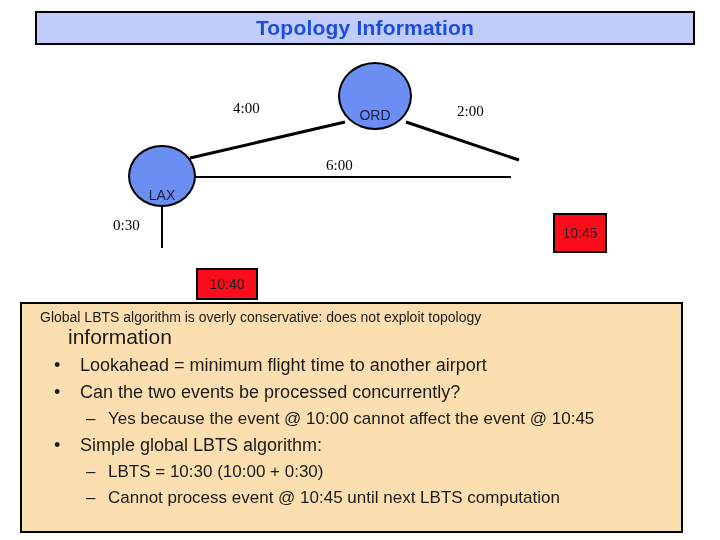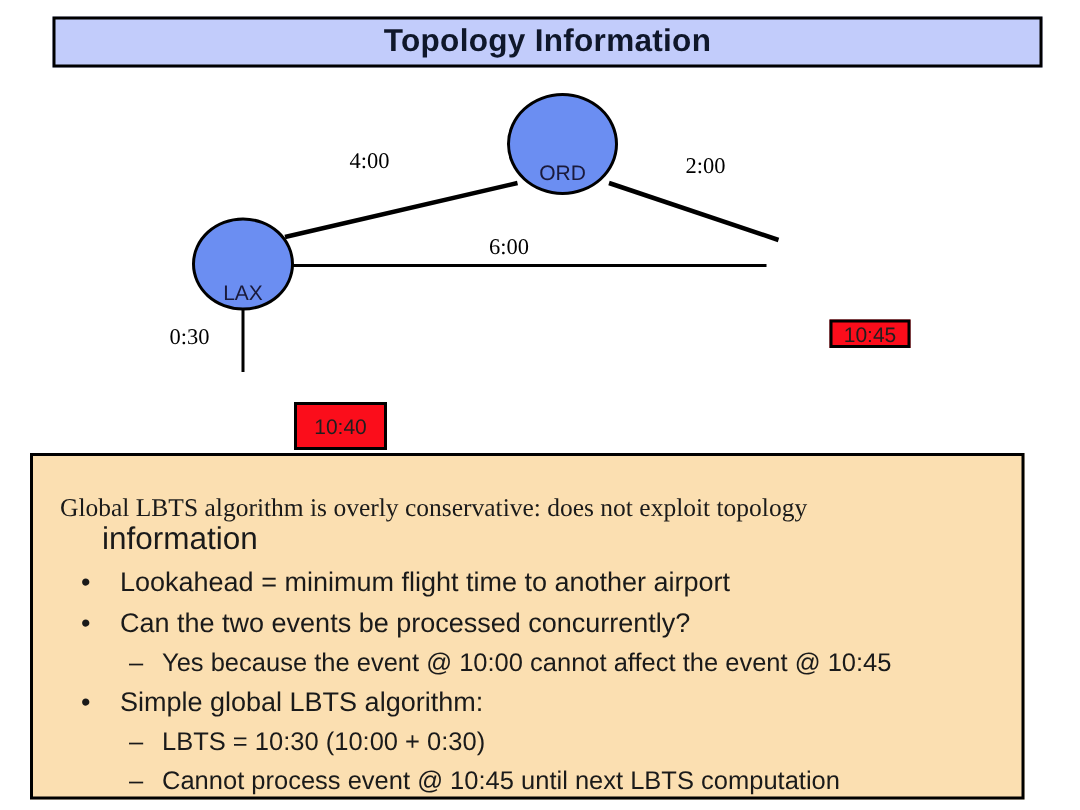--- a/index.html
+++ b/index.html
@@ -27,21 +27,21 @@
     border: 2px solid #000000;
     box-sizing: border-box;
     display: flex;
     align-items: center;
     justify-content: center;
   }
   #title-text {
     font-family: "Liberation Sans", sans-serif;
     font-size: 21px;
     font-weight: bold;
-    color: #0f172a;
+    color: #1d4ed8;
     letter-spacing: 0.2px;
     white-space: nowrap;
   }
 
   
   #graph {
     position: absolute;
     left: 0;
     top: 0;
     width: 720px;
@@ -97,43 +97,42 @@
     align-items: center;
     justify-content: center;
   }
   .event-label {
     font-family: "Liberation Sans", sans-serif;
     font-size: 14px;
     color: #1f1f1f;
     white-space: nowrap;
   }
   #event-box-san { left: 196px; top: 268px; width: 62px; height: 32px; }
-  #event-box-jfk { left: 553px; top: 213px; width: 54px; height: 19px; text-align: right; }
+  #event-box-jfk { left: 553px; top: 213px; width: 54px; height: 40px; text-align: right; }
 
   
   #body-panel {
     position: absolute;
     left: 20px;
     top: 302px;
     width: 663px;
     height: 231px;
     background: #fbdfb1;
     border: 2px solid #000000;
     box-sizing: border-box;
     padding: 6px 10px 0 10px;
   }
   .body-line {
     font-family: "Liberation Sans", sans-serif;
     color: #1a1a1a;
     line-height: 1.0;
   }
   .lvl0 {
-    font-size: 17px;
-    margin: 20px 0 0 8px;
-    font-family: Liberation Serif, serif;
+    font-size: 14px;
+    margin: 0 0 0 8px;
   }
   .lvl0-cont {
     font-size: 21px;
     margin: 2px 0 0 36px;
   }
   .lvl1 {
     font-size: 18px;
     margin: 9px 0 0 22px;
     display: flex;
     align-items: baseline;

